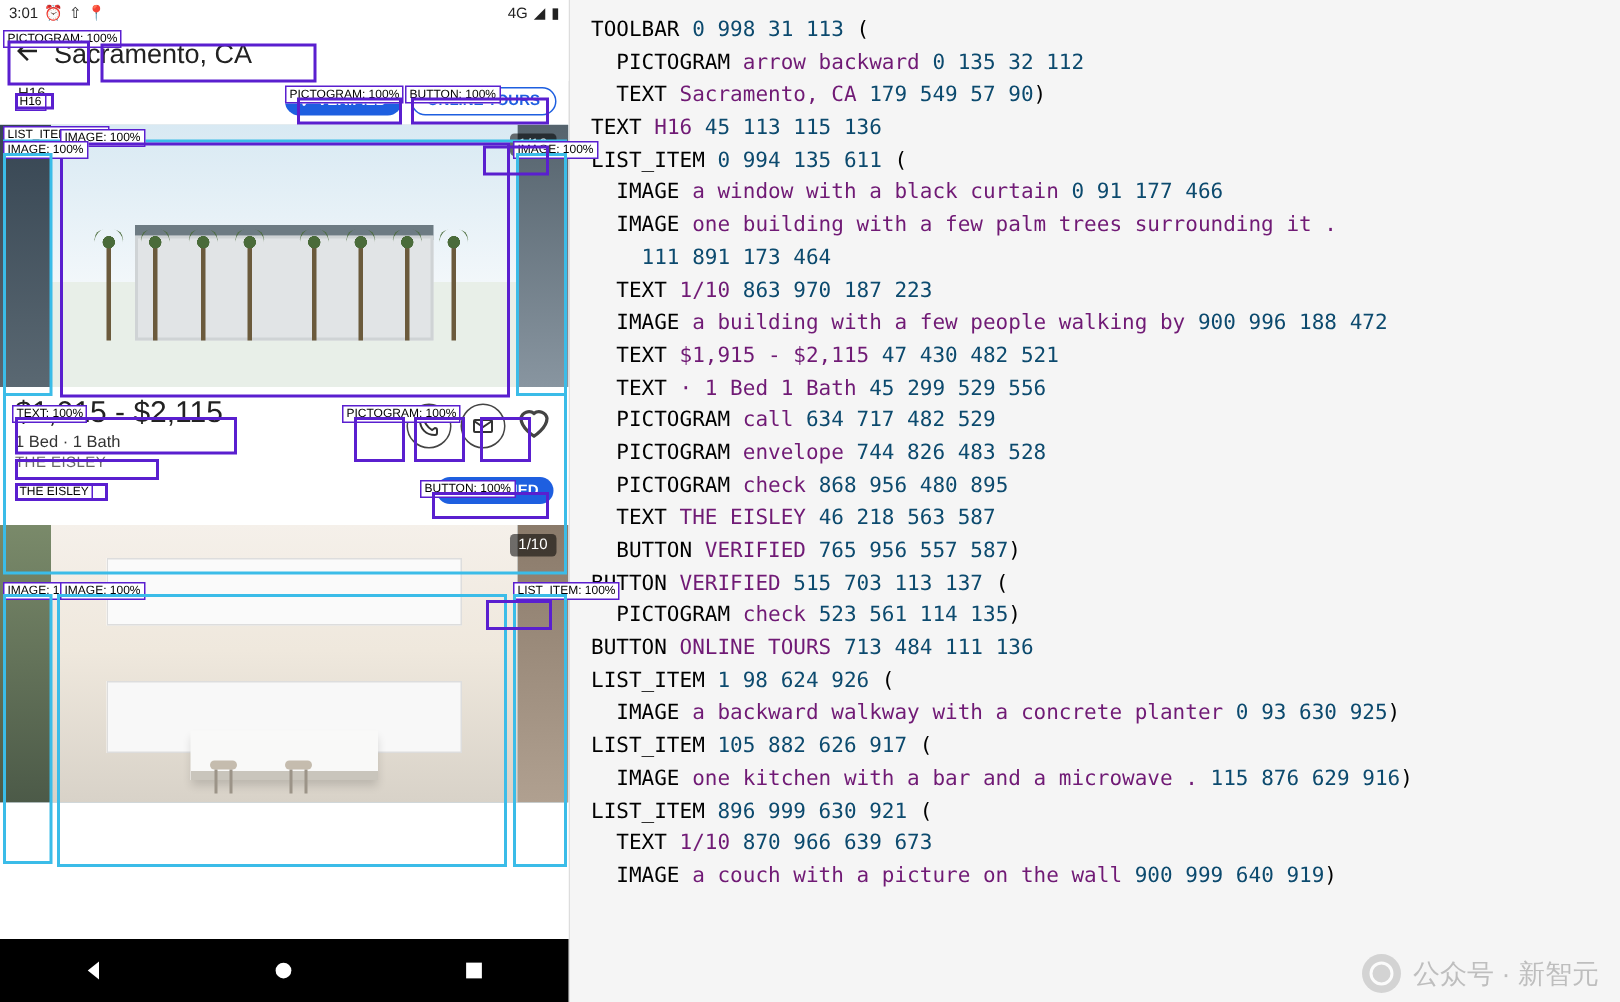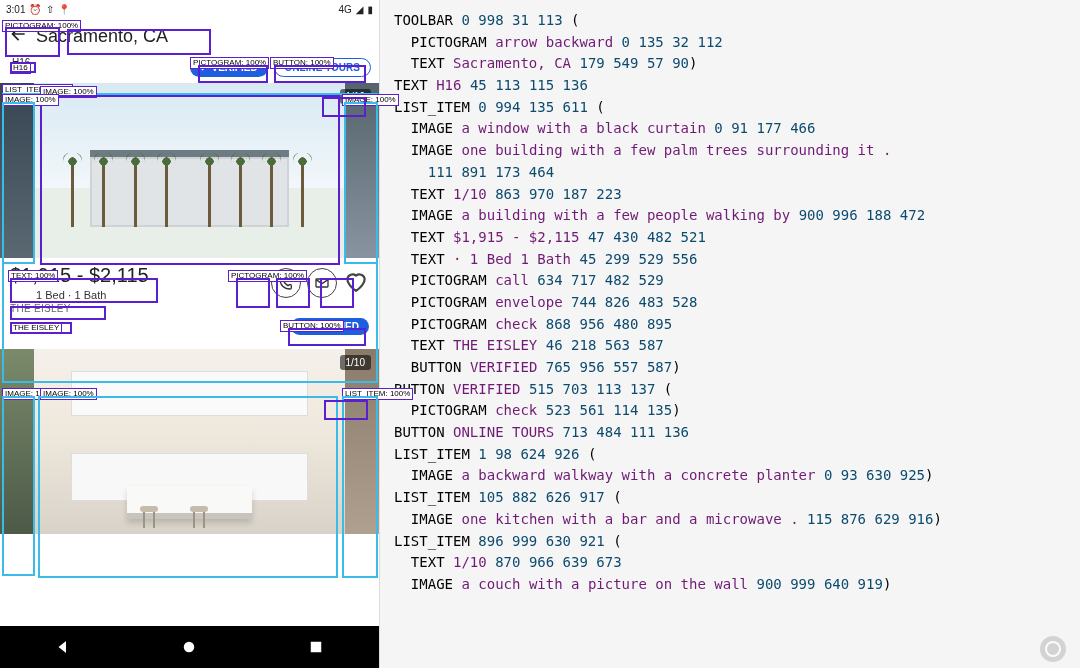--- a/index.html
+++ b/index.html
@@ -78,21 +78,21 @@
     position: absolute; top: 6px; right: 8px;
     background: rgba(0,0,0,0.55); color: #fff;
     font-size: 10px; padding: 2px 6px; border-radius: 3px;
   }
   .listing-meta {
     background: #fff; padding: 6px 10px 4px 10px;
     display: flex; align-items: flex-start;
   }
   .meta-left { flex: 1; }
   .price { font-size: 20px; font-weight: 400; color: #222; }
-  .beds { font-size: 11px; color: #333; margin-top: 2px; padding-left: 26px; }
+  .beds { font-size: 11px; color: #333; margin-top: 2px; }
   .name { font-size: 10px; color: #666; margin-top: 2px; letter-spacing: .3px; }
   .meta-icons { display: flex; gap: 6px; align-items: center; margin-top: 4px;}
   .circ-icon {
     width: 30px; height: 30px; border-radius: 50%;
     border: 1.5px solid #444; display: flex; align-items: center; justify-content: center;
   }
   .circ-icon svg { width: 16px; height: 16px; stroke: #333; fill: none; stroke-width: 2; }
   .heart-icon svg { width: 26px; height: 26px; stroke: #444; fill: none; stroke-width: 2; }
   .meta-verified {
     display: flex; justify-content: flex-end; padding: 0 10px 6px 0;
@@ -342,13 +342,14 @@
   <span class="kw">IMAGE</span> <span class="desc">one kitchen with a bar and a microwave .</span> <span class="num">115 876 629 916</span>)
 <span class="kw">LIST_ITEM</span> <span class="num">896 999 630 921</span> (
   <span class="kw">TEXT</span> <span class="desc">1/10</span> <span class="num">870 966 639 673</span>
   <span class="kw">IMAGE</span> <span class="desc">a couch with a picture on the wall</span> <span class="num">900 999 640 919</span>)
 </div>
 
 </div>
 
 <div class="watermark">
   <span class="wicon"></span>
+  <span>公众号 · 新智元</span>
 </div>
 
 </body></html>

